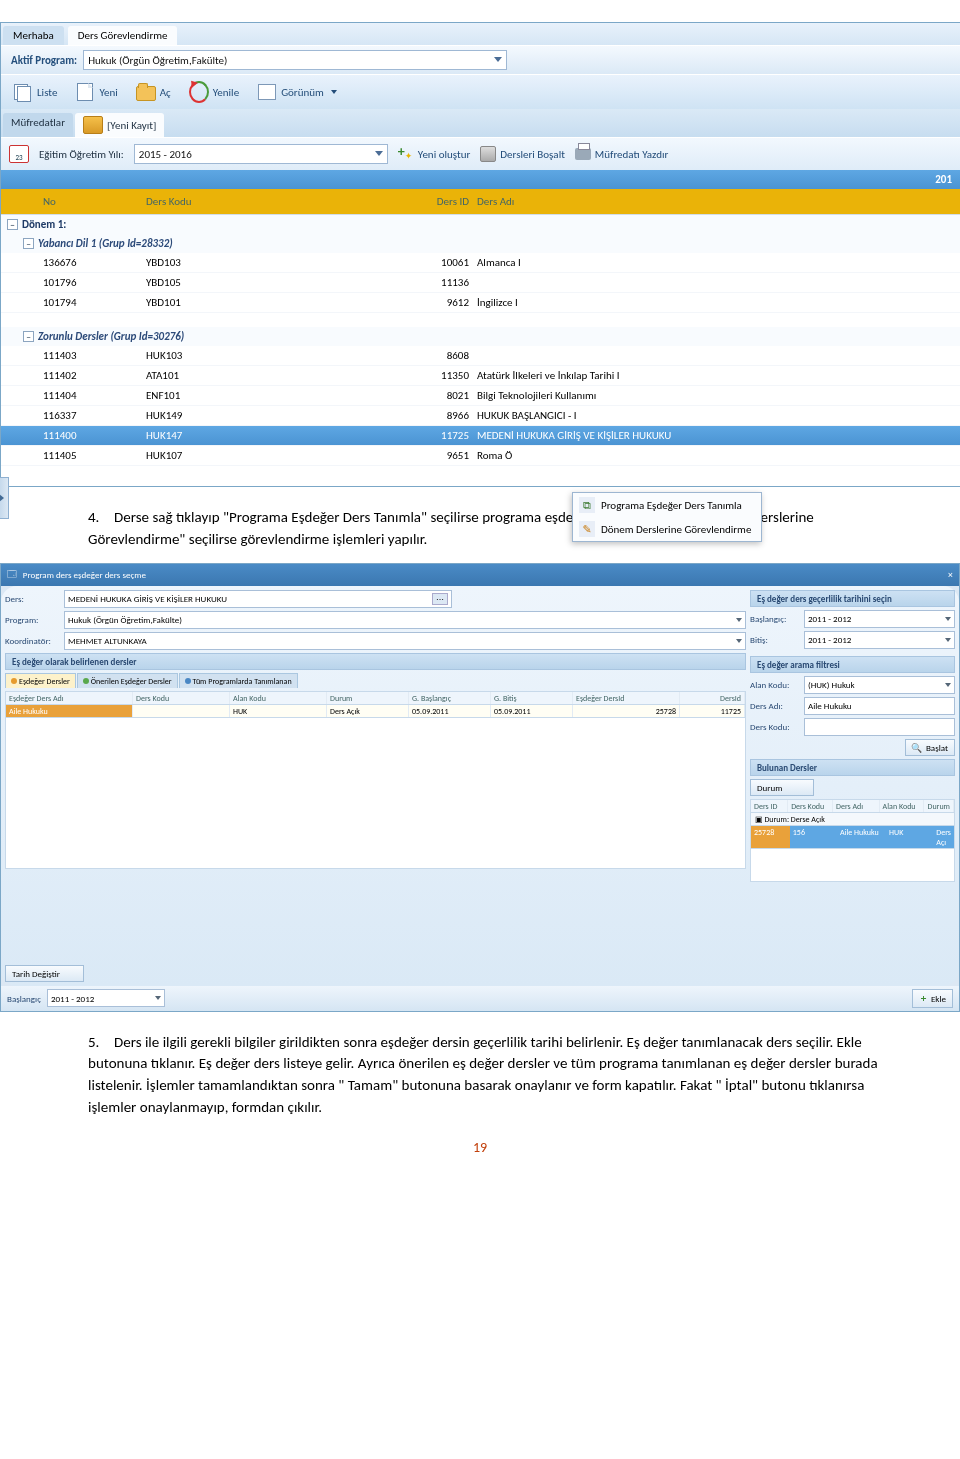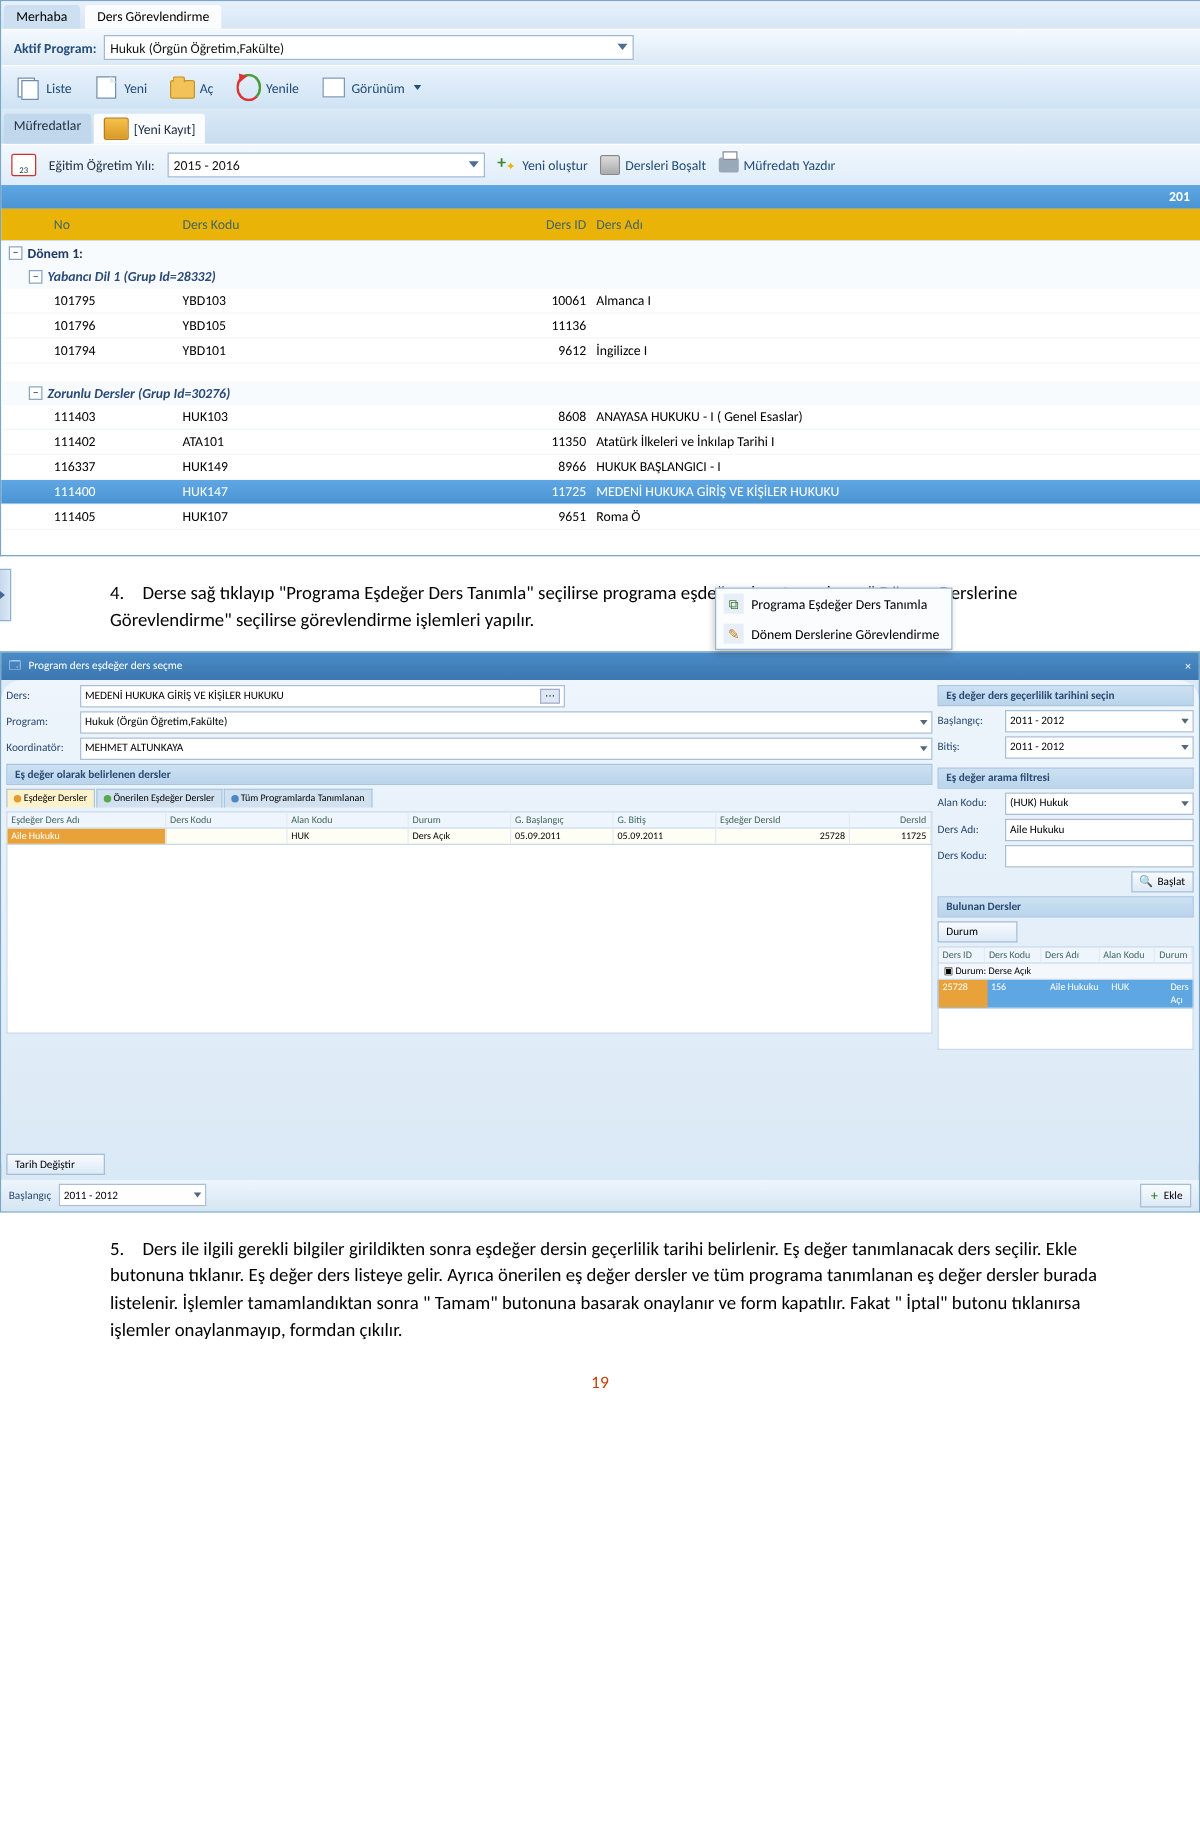--- a/index.html
+++ b/index.html
@@ -45,21 +45,21 @@
   .c-no{width:95px;} .c-ko{width:130px;} .c-id{width:185px; text-align:right;padding-right:18px;} .c-ad{flex:1;}
   .grp { display:flex; align-items:center; gap:4px; background:#f8fbfe; padding:3px 6px; font-weight:700; color:#1e3a66; }
   .grp.lvl2 { padding-left:22px; font-style:italic; color:#2c4a79;}
   .collapse { width:9px; height:9px; border:1px solid #8ca5c0; background:#fff; display:flex; align-items:center; justify-content:center; font-size:9px; line-height:9px; color:#567;}
   .trow { display:flex; padding:1px 0 1px 38px; color:#000; border-bottom:1px solid #f3f6fa;}
   .trow.sel { background:linear-gradient(#5ea7e3,#4b94d3); color:#fff;}
   .ctxmenu { position:absolute; left:572px; top:470px; background:#fafcfe; border:1px solid #9db6d1; box-shadow:-1px 2px 6px rgba(0,0,0,.25); font-size:11px;}
   .ctxmenu .mitem { display:flex; align-items:center; gap:6px; padding:4px 10px 4px 6px; cursor:pointer;}
   .mico { width:16px; height:16px; display:flex; align-items:center; justify-content:center; background:#e8eef7;}
   .mico.g1 { color:#3b7a30;} .mico.g2 { color:#c97d12;}
-  .app1-wrap { position:relative;}
+  .app1-wrap { position:relative;margin-top:22px;}
   .left-handle { position:absolute; left:-7px; top:455px; width:14px; height:40px; background:linear-gradient(90deg,#b5cee6,#dce8f4); border:1px solid #8fb0d1; display:flex; align-items:center; justify-content:center; cursor:pointer;}
   .left-handle::after { content:""; border-top:4px solid transparent; border-bottom:4px solid transparent; border-left:5px solid #426a95;}
 
   .para { font-size:15px; color:#000; padding:20px 62px 8px 88px; line-height:1.45;}
   .para .num { display:inline-block; width:26px;}
 
   
   .app2 { border:1px solid #7ba7c7; font-size:9px; background:#dce8f4; margin-top:4px;}
   .titlebar2 { background:linear-gradient(#4a8bc6,#3b77b0); color:#fff; padding:3px 6px; display:flex; align-items:center; gap:6px;}
   .titlebar2 .x { margin-left:auto; font-family:Arial; cursor:pointer;}
@@ -184,21 +184,21 @@
   <div id="grid1" style="background:#fff; position:relative; padding-bottom:6px;">
         <div class="grp">
           <span class="collapse">−</span>
           <span>Dönem 1:</span>
         </div>
         <div class="grp lvl2">
           <span class="collapse">−</span>
           <span>Yabancı Dil 1 (Grup Id=28332)</span>
         </div>
         <div class="trow">
-          <div class="c-no">101795</div>
+          <div class="c-no">136676</div>
           <div class="c-ko">YBD103</div>
           <div class="c-id">10061</div>
           <div class="c-ad">Almanca I</div>
         </div>
         <div class="trow">
           <div class="c-no">101796</div>
           <div class="c-ko">YBD105</div>
           <div class="c-id">11136</div>
         </div>
         <div class="trow">
@@ -209,27 +209,32 @@
         </div>
         <div style="height: 14px;"></div>
         <div class="grp lvl2">
           <span class="collapse">−</span>
           <span>Zorunlu Dersler (Grup Id=30276)</span>
         </div>
         <div class="trow">
           <div class="c-no">111403</div>
           <div class="c-ko">HUK103</div>
           <div class="c-id">8608</div>
-          <div class="c-ad">ANAYASA HUKUKU - I ( Genel Esaslar)</div>
         </div>
         <div class="trow">
           <div class="c-no">111402</div>
           <div class="c-ko">ATA101</div>
           <div class="c-id">11350</div>
           <div class="c-ad">Atatürk İlkeleri ve İnkılap Tarihi I</div>
+        </div>
+        <div class="trow">
+          <div class="c-no">111404</div>
+          <div class="c-ko">ENF101</div>
+          <div class="c-id">8021</div>
+          <div class="c-ad">Bilgi Teknolojileri Kullanımı</div>
         </div>
         <div class="trow">
           <div class="c-no">116337</div>
           <div class="c-ko">HUK149</div>
           <div class="c-id">8966</div>
           <div class="c-ad">HUKUK  BAŞLANGICI - I</div>
         </div>
         <div class="trow sel">
           <div class="c-no">111400</div>
           <div class="c-ko">HUK147</div>

